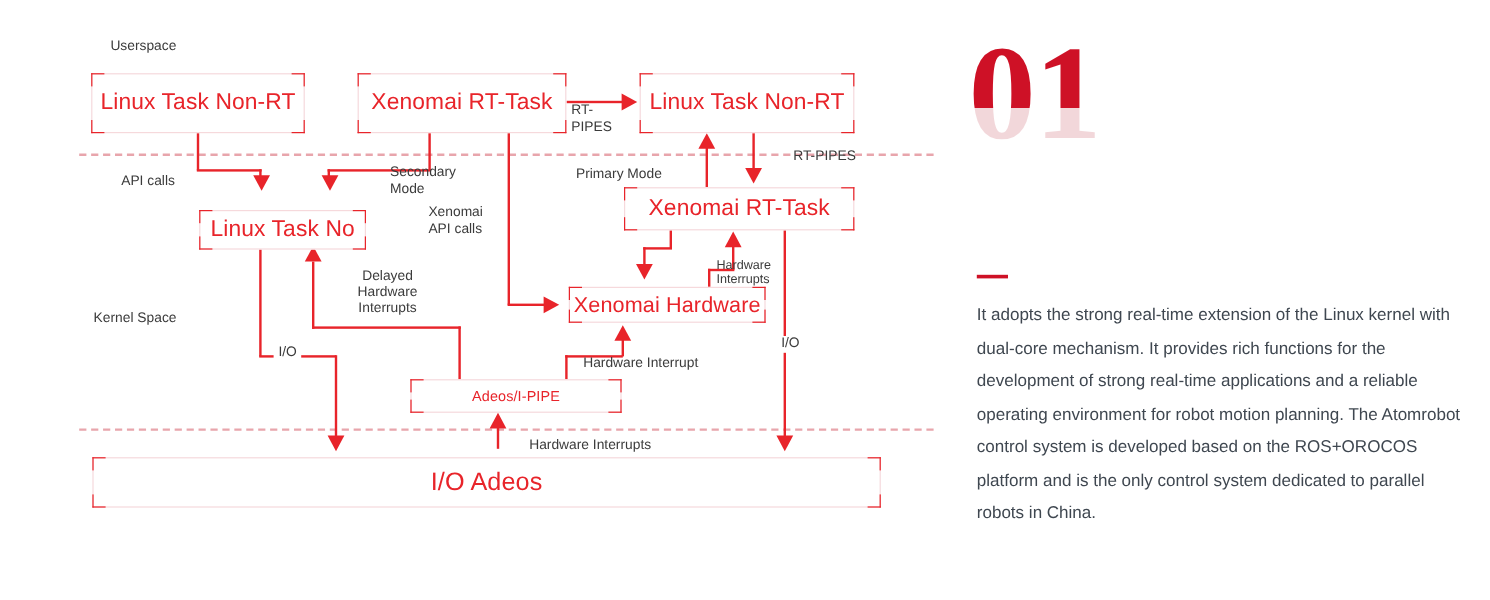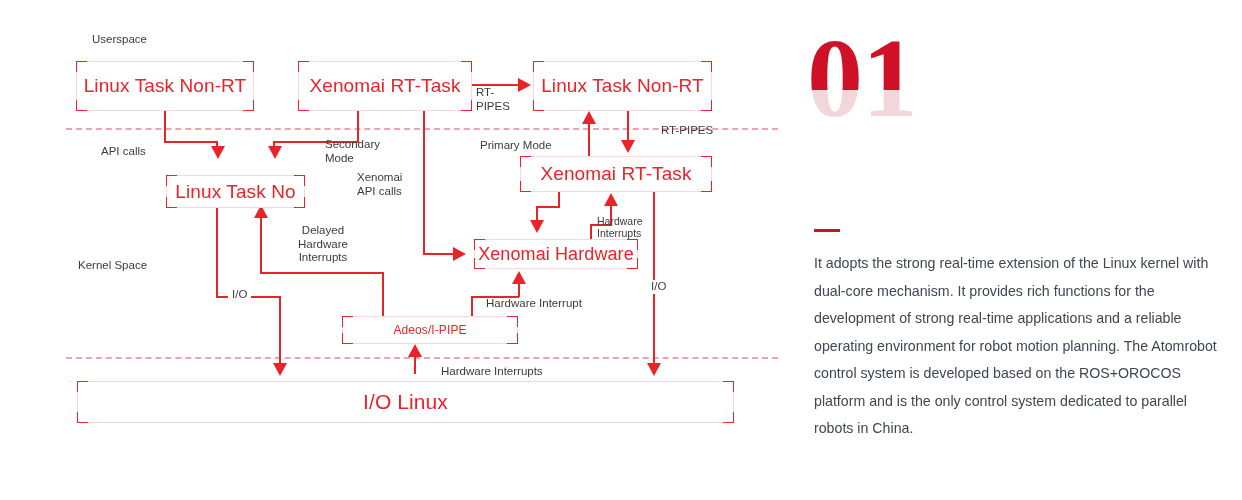--- a/index.html
+++ b/index.html
@@ -186,21 +186,21 @@
         <i class="br"></i>
     </div>
 
     <div class="node" style="left:342px;top:316px;width:176px;height:28px;font-size:12px;">
       <span>Adeos/I-PIPE</span>
       <i class="bl"></i>
         <i class="br"></i>
     </div>
 
     <div class="node" style="left:77px;top:381px;width:657px;height:42px;font-size:21px;">
-      <span>I/O Linux</span>
+      <span>I/O Adeos</span>
       <i class="bl"></i>
         <i class="br"></i>
     </div>
 
     <div class="lbl" style="left:476px;top:86px;">RT-
 PIPES</div>
     <div class="lbl" style="left:101px;top:145px;">API calls</div>
     <div class="lbl" style="left:298px;top:138px;margin-left:27px;">Secondary
 Mode</div>
     <div class="lbl" style="left:480px;top:139px;">Primary Mode</div>

